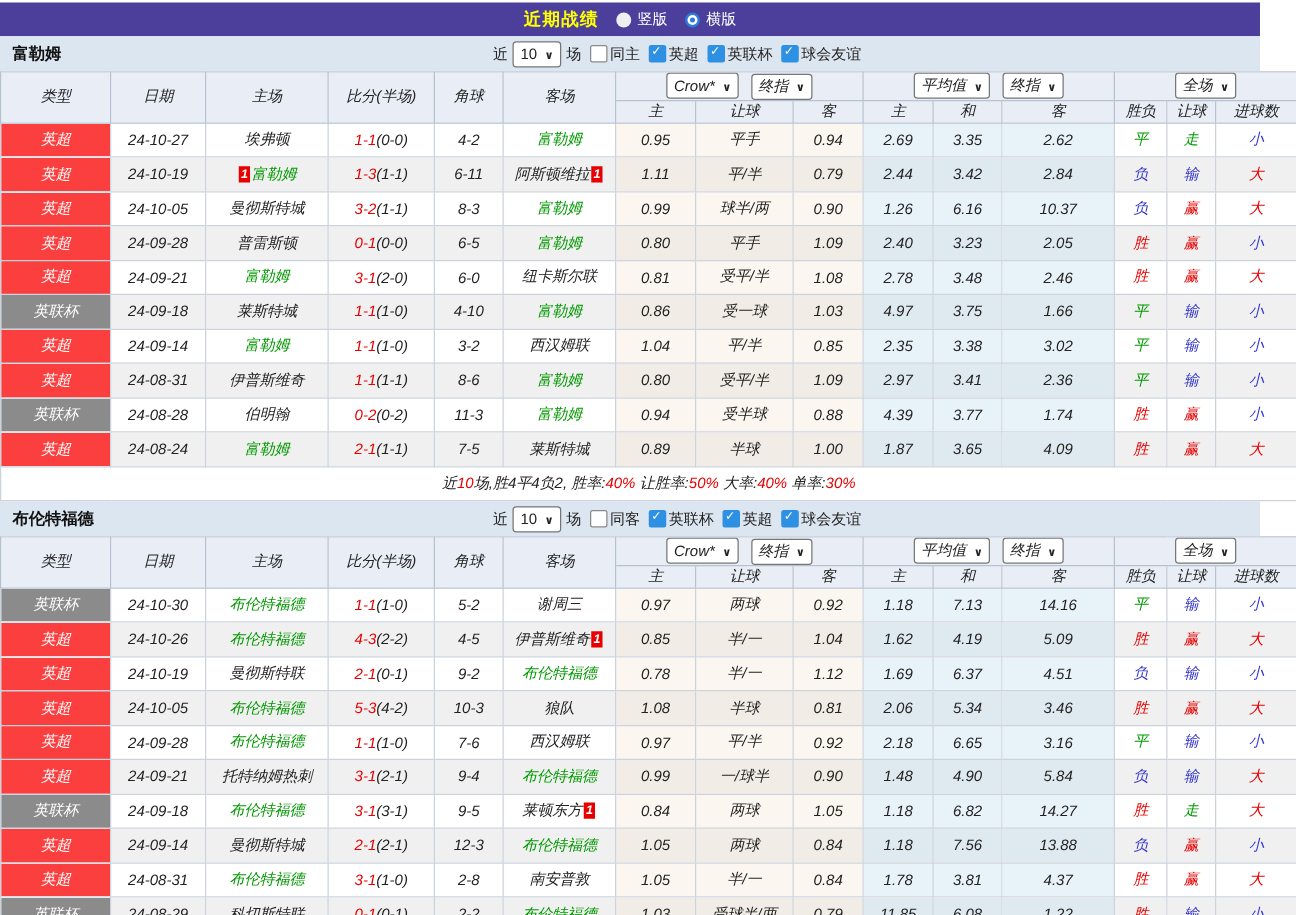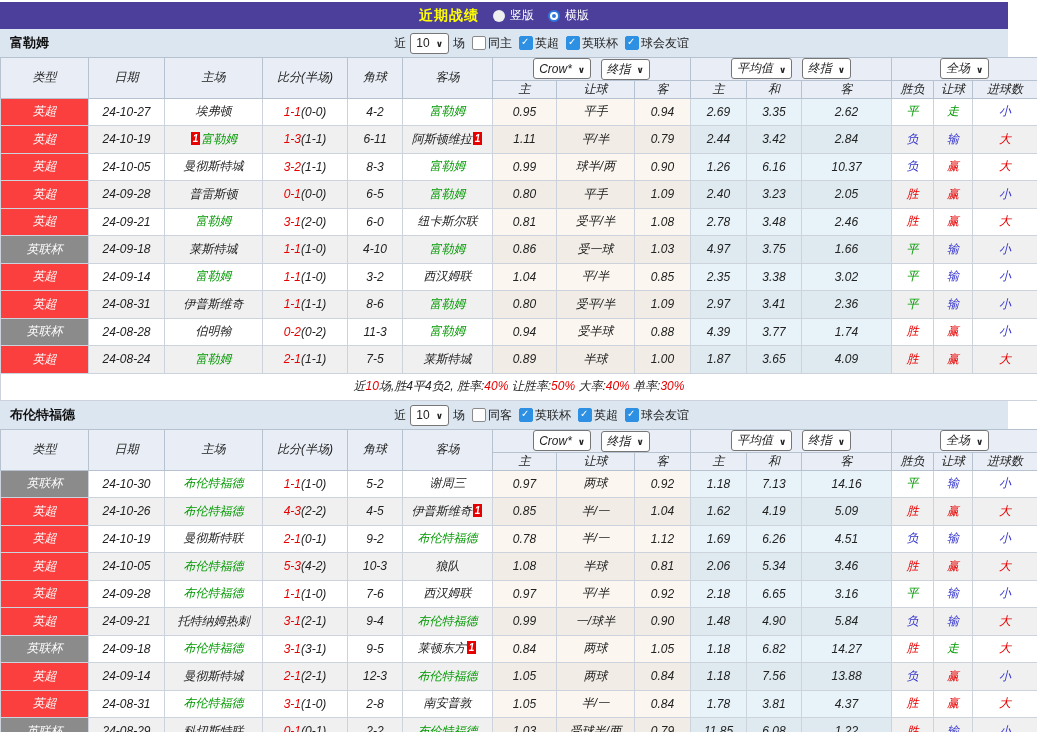--- a/index.html
+++ b/index.html
@@ -451,21 +451,21 @@
         <td class="c-type type-league">英超</td>
         <td class="c-date">24-10-19</td>
         <td class="c-home"><span class="">曼彻斯特联</span></td>
         <td class="c-score"><span class="score">2-1</span><span class="half">(0-1)</span></td>
         <td class="c-corner">9-2</td>
         <td class="c-away"><span class="tm">布伦特福德</span></td>
         <td class="c-odds">0.78</td>
         <td class="c-odds">半/一</td>
         <td class="c-odds">1.12</td>
         <td class="c-avg">1.69</td>
-        <td class="c-avg">6.26</td>
+        <td class="c-avg">6.37</td>
         <td class="c-avg">4.51</td>
         <td class="c-res res-b">负</td>
         <td class="c-res res-b">输</td>
         <td class="c-res res-b">小</td>
       </tr>
       <tr>
         <td class="c-type type-league">英超</td>
         <td class="c-date">24-10-05</td>
         <td class="c-home"><span class="tm">布伦特福德</span></td>
         <td class="c-score"><span class="score">5-3</span><span class="half">(4-2)</span></td>

